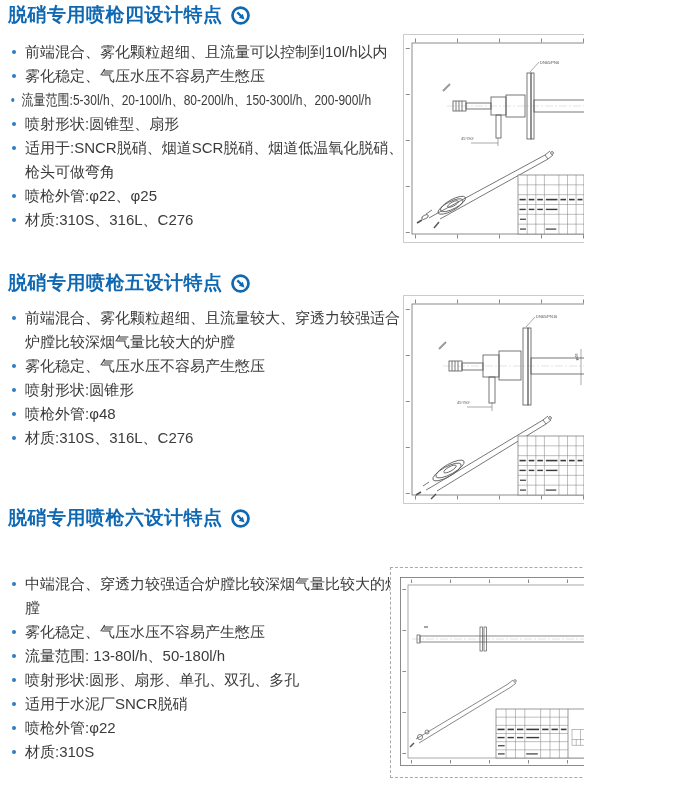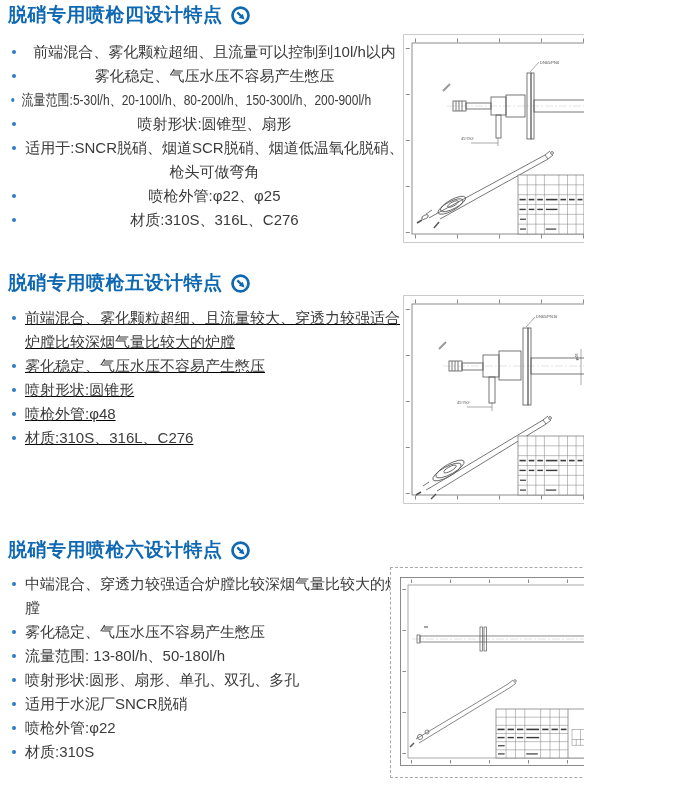--- a/index.html
+++ b/index.html
@@ -32,21 +32,21 @@
 <div class="page">
 
   <div class="sec-head" style="top:3px;">
     <h2 class="sec-title">脱硝专用喷枪四设计特点</h2>
     <svg class="title-icon" viewBox="0 0 20 20">
       <circle cx="10" cy="10" r="7.6" fill="none" stroke="#0e68b2" stroke-width="2.6"></circle>
       <line x1="7" y1="7" x2="11.6" y2="11.6" stroke="#0e68b2" stroke-width="2.2"></line>
       <polygon points="13.8,13.8 8.4,12.2 12.2,8.4" fill="#0e68b2"></polygon>
     </svg>
   </div>
-  <ul class="bullets" style="top:40px;text-align:center;">
+  <ul class="bullets" style="top:40px;">
     <li>前端混合、雾化颗粒超细、且流量可以控制到10l/h以内</li>
     <li>雾化稳定、气压水压不容易产生憋压</li>
     <li class="squeeze">流量范围:5-30l/h、20-100l/h、80-200l/h、150-300l/h、200-900l/h</li>
     <li>喷射形状:圆锥型、扇形</li>
     <li>适用于:SNCR脱硝、烟道SCR脱硝、烟道低温氧化脱硝、枪头可做弯角</li>
     <li>喷枪外管:φ22、φ25</li>
     <li>材质:310S、316L、C276</li>
   </ul>
 
   <div class="drawing" style="left:403px;top:34px;">
@@ -147,21 +147,21 @@
   </div>
 
   <div class="sec-head" style="top:271px;">
     <h2 class="sec-title">脱硝专用喷枪五设计特点</h2>
     <svg class="title-icon" viewBox="0 0 20 20">
       <circle cx="10" cy="10" r="7.6" fill="none" stroke="#0e68b2" stroke-width="2.6"></circle>
       <line x1="7" y1="7" x2="11.6" y2="11.6" stroke="#0e68b2" stroke-width="2.2"></line>
       <polygon points="13.8,13.8 8.4,12.2 12.2,8.4" fill="#0e68b2"></polygon>
     </svg>
   </div>
-  <ul class="bullets" style="top:306px;text-decoration:underline;">
+  <ul class="bullets" style="top:306px;">
     <li>前端混合、雾化颗粒超细、且流量较大、穿透力较强适合炉膛比较深烟气量比较大的炉膛</li>
     <li>雾化稳定、气压水压不容易产生憋压</li>
     <li>喷射形状:圆锥形</li>
     <li>喷枪外管:φ48</li>
     <li>材质:310S、316L、C276</li>
   </ul>
 
   <div class="drawing" style="left:403px;top:295px;">
     <svg width="282" height="209" viewBox="0 0 282 209">
       <rect x="0.6" y="0.6" width="280.8" height="207.8" fill="none" stroke="#bdbdbd" stroke-width="0.8"></rect>
@@ -256,21 +256,21 @@
           <line x1="200.5" y1="177.58" x2="200.5" y2="183.58" stroke="#6f6f6f" stroke-width="0.45"></line>
           <line x1="185" y1="183.58" x2="200.5" y2="183.58" stroke="#6f6f6f" stroke-width="0.45"></line>
           <line x1="220" y1="152.21" x2="264" y2="152.21" stroke="#6f6f6f" stroke-width="0.45"></line>
           <line x1="220" y1="173.45" x2="264" y2="173.45" stroke="#6f6f6f" stroke-width="0.45"></line>
           <text x="242" y="149.71" text-anchor="middle" font-size="3.6" fill="#222">上海晟陇环保工程有限公司</text>
           <text x="242" y="188.725" text-anchor="middle" font-size="4.5" fill="#444">TX05喷枪</text>
         </g>
     </svg>
   </div>
 
-  <div class="sec-head" style="top:538px;">
+  <div class="sec-head" style="top:506px;">
     <h2 class="sec-title">脱硝专用喷枪六设计特点</h2>
     <svg class="title-icon" viewBox="0 0 20 20">
       <circle cx="10" cy="10" r="7.6" fill="none" stroke="#0e68b2" stroke-width="2.6"></circle>
       <line x1="7" y1="7" x2="11.6" y2="11.6" stroke="#0e68b2" stroke-width="2.2"></line>
       <polygon points="13.8,13.8 8.4,12.2 12.2,8.4" fill="#0e68b2"></polygon>
     </svg>
   </div>
   <ul class="bullets" style="top:572px;">
     <li>中端混合、穿透力较强适合炉膛比较深烟气量比较大的炉膛</li>
     <li>雾化稳定、气压水压不容易产生憋压</li>

